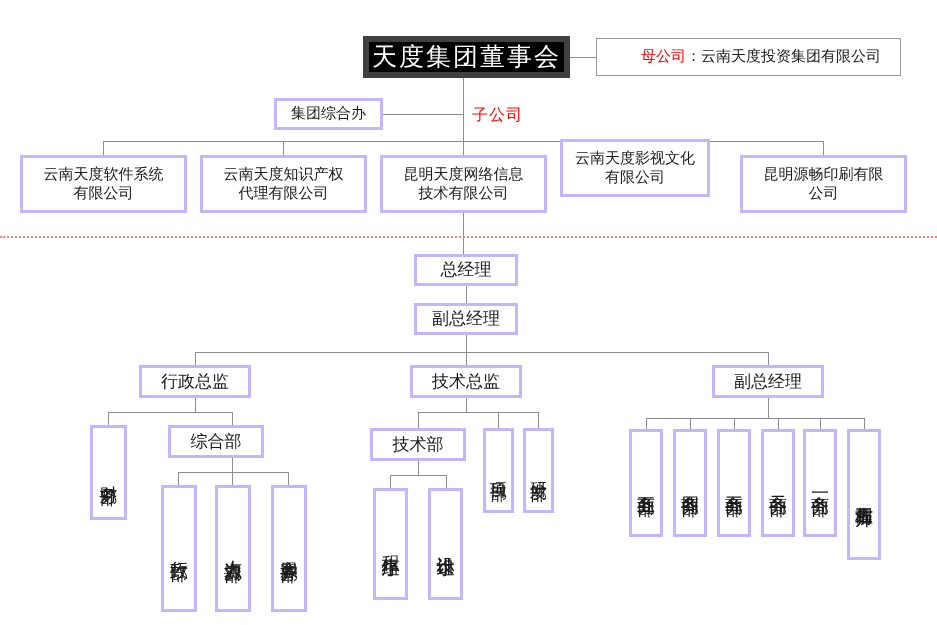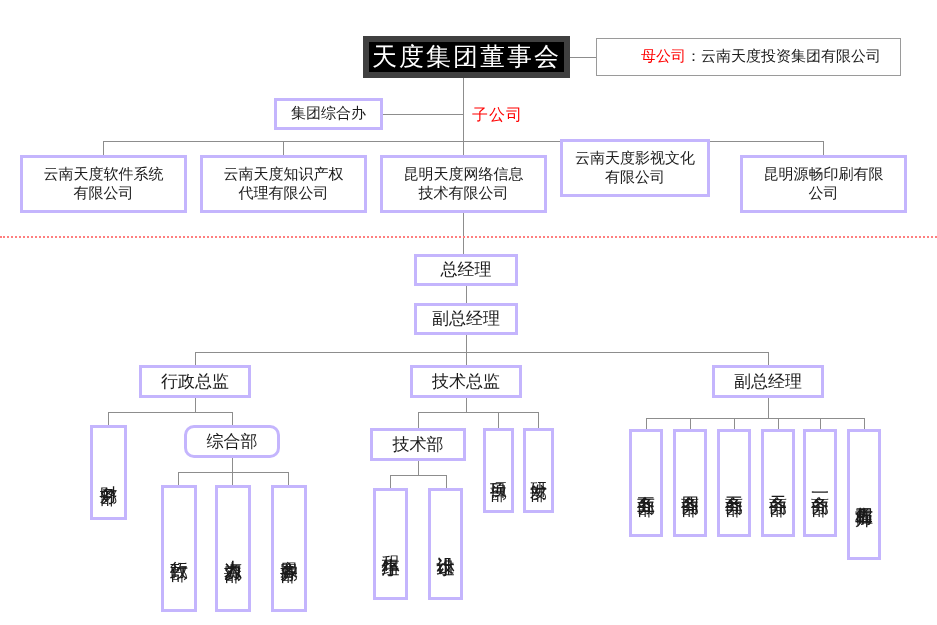--- a/index.html
+++ b/index.html
@@ -136,21 +136,21 @@
   <div class="box" style="left:410px; top:365px; width:112px; height:33px; font-size:17px;">技术总监</div>
   <div class="box" style="left:712px; top:365px; width:112px; height:33px; font-size:17px;">副总经理</div>
 
   <div class="line v" style="left:195px; top:398px; height:14px;"></div>
   <div class="line h" style="left:108px; top:412px; width:124px;"></div>
   <div class="line v" style="left:108px; top:412px; height:13px;"></div>
   <div class="line v" style="left:232px; top:412px; height:13px;"></div>
 
   <div class="box vert" style="left:90px; top:425px; width:37px; height:95px; font-size:18px;">财务部</div>
 
-  <div class="box" style="left:184px; top:425px; width:96px; height:33px; font-size:17px;border-radius:10px;">综合部</div>
+  <div class="box" style="left:168px; top:425px; width:96px; height:33px; font-size:17px;">综合部</div>
 
   <div class="line v" style="left:232px; top:458px; height:14px;"></div>
   <div class="line h" style="left:178px; top:472px; width:110px;"></div>
   <div class="line v" style="left:178px; top:472px; height:13px;"></div>
   <div class="line v" style="left:232px; top:472px; height:13px;"></div>
   <div class="line v" style="left:288px; top:472px; height:13px;"></div>
 
   <div class="box vert" style="left:161px; top:485px; width:36px; height:127px; font-size:18px;">行政部</div>
   <div class="box vert" style="left:215px; top:485px; width:36px; height:127px; font-size:18px;">人力资源部</div>
   <div class="box vert" style="left:271px; top:485px; width:36px; height:127px; font-size:18px;">客户服务部</div>

